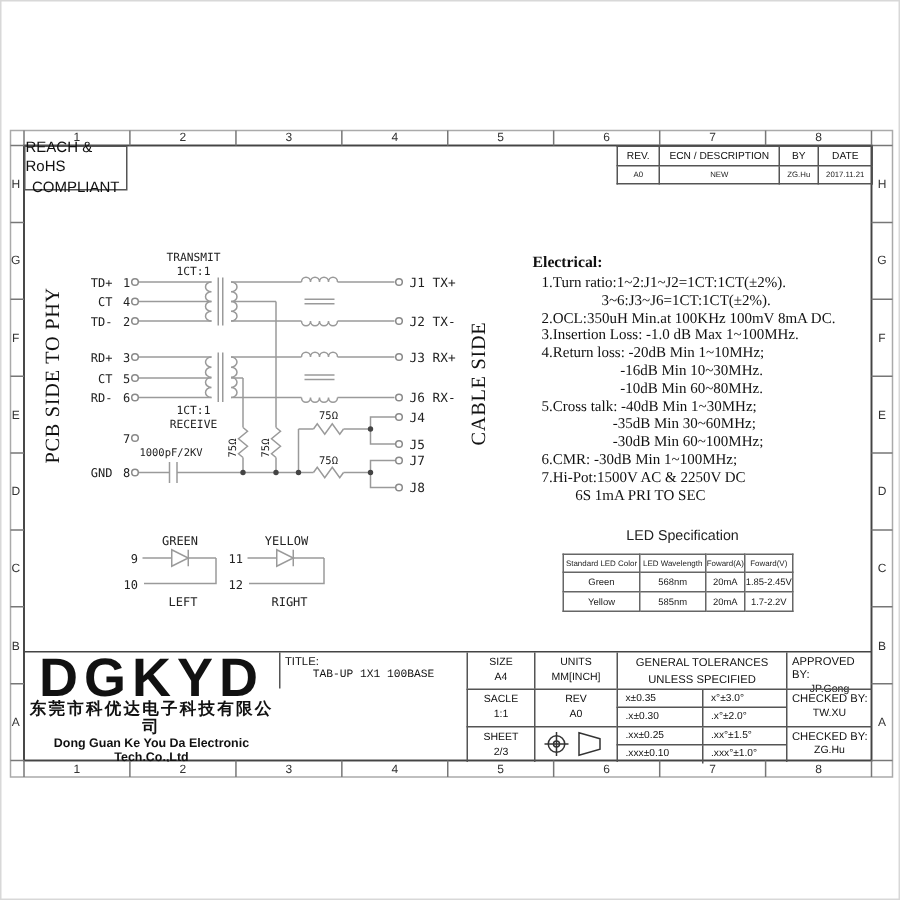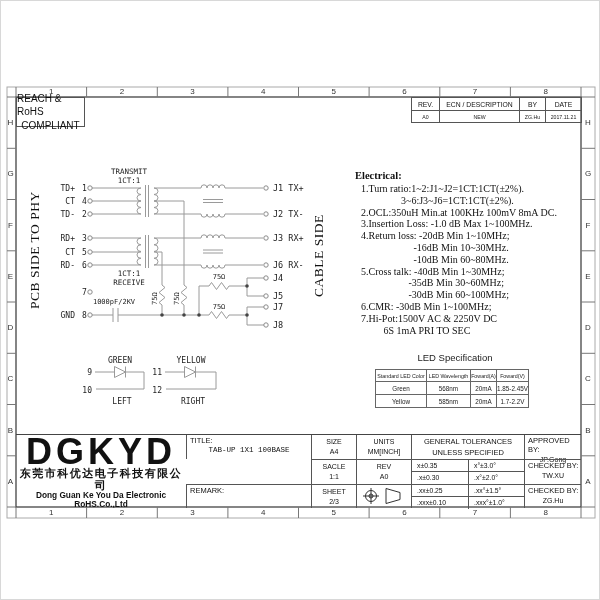--- a/index.html
+++ b/index.html
@@ -288,30 +288,27 @@
         <td>1.7-2.2V</td>
       </tr>
     </tbody>
       </table>
   </div>
 
   <div class="tblock">
     <div class="logo-cell">
       <div class="logo">DGKYD</div>
       <div class="cn">东莞市科优达电子科技有限公司</div>
-      <div class="en">Dong Guan Ke You Da Electronic RoHS.Co.,Ltd</div>
+      <div class="en">Dong Guan Ke You Da Electronic Tech.Co.,Ltd</div>
 
     </div>
 
     <div class="tb" style="left:170px;top:0;width:125px;height:24px">
       <div class="tb-label">TITLE:</div>
       <div class="tb-value-mono">TAB-UP 1X1 100BASE</div>
-    </div>
-    <div class="tb tb-row" style="left:170px;top:48.5px;width:125px;height:24.5px">
-      <div class="tb-label">REMARK:</div>
     </div>
 
     <div class="tb" style="left:295px;top:0;width:45px;height:24px">
       <div class="tb-two"><span>SIZE</span><br>
       <span>A4</span></div>
     </div>
     <div class="tb tb-row" style="left:295px;top:24px;width:45px;height:24.5px">
       <div class="tb-two"><span>SACLE</span><br>
       <span>1:1</span></div>
     </div>

